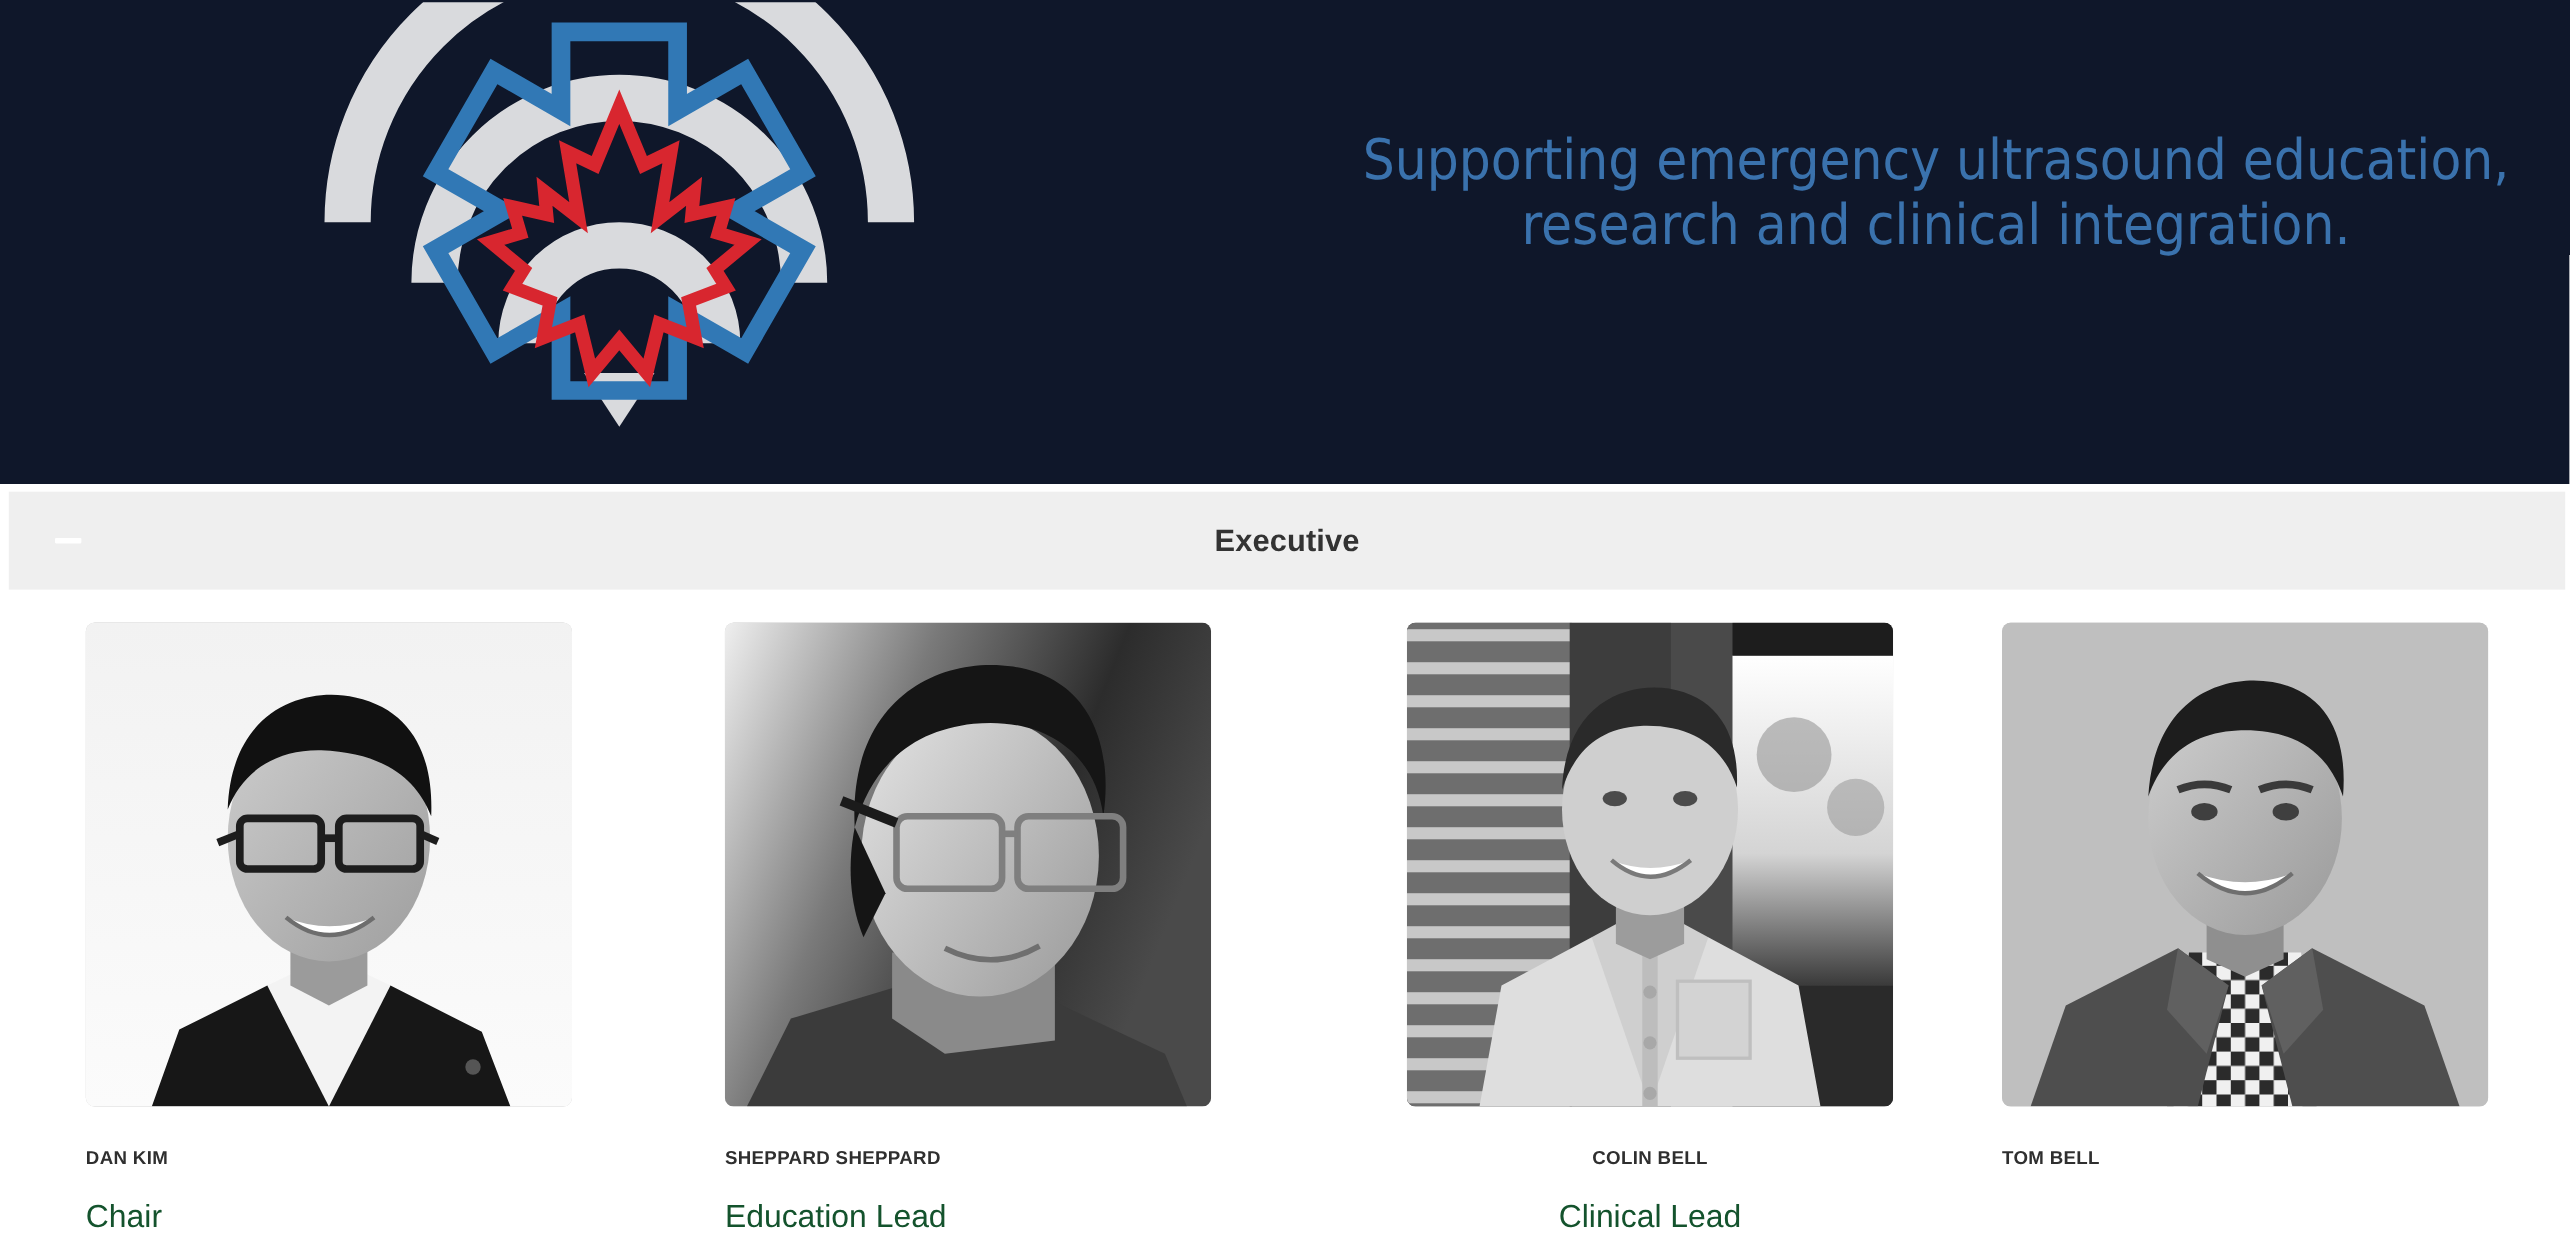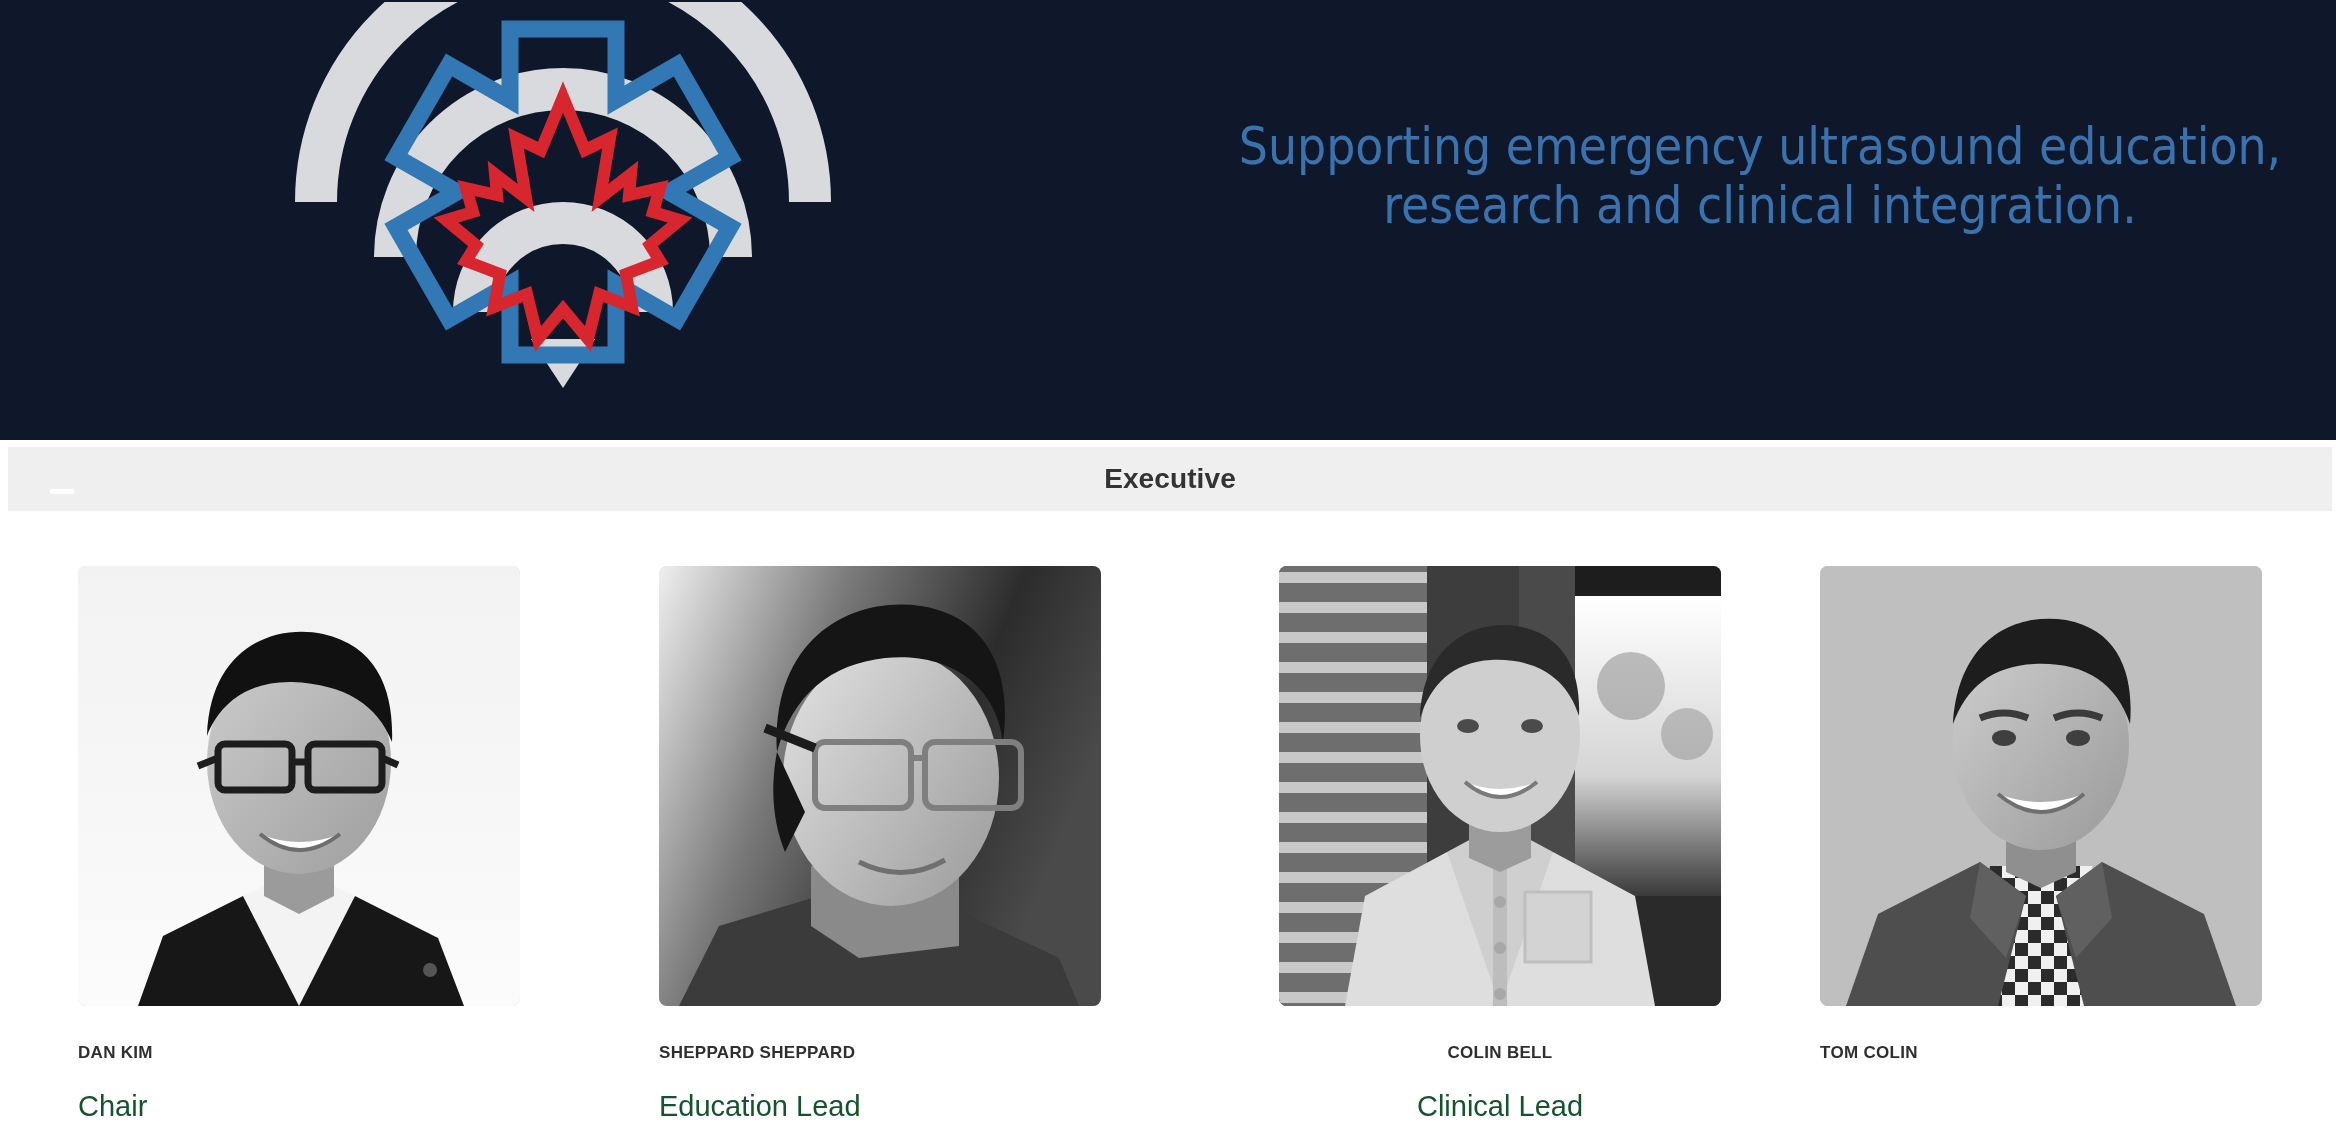--- a/index.html
+++ b/index.html
@@ -47,21 +47,21 @@
     letter-spacing: 0px;
   }
   .tagline .line2 { display: block; }
 
   
   .section-bar {
     position: absolute;
     left: 8px;
     top: 447px;
     width: 2324px;
-    height: 64px;
+    height: 89px;
     background: #efefef;
     display: flex;
     align-items: center;
     justify-content: center;
   }
   .collapse-dash {
     position: absolute;
     left: 42px;
     top: 42px;
     width: 24px;
@@ -340,18 +340,18 @@
           <path d="M 160 152 Q 184 142 208 152" fill="none" stroke="#3a3a3a" stroke-width="7"></path>
           <path d="M 234 152 Q 258 142 282 152" fill="none" stroke="#3a3a3a" stroke-width="7"></path>
 
           <ellipse cx="184" cy="172" rx="12" ry="8" fill="#3f3f3f"></ellipse>
           <ellipse cx="258" cy="172" rx="12" ry="8" fill="#3f3f3f"></ellipse>
 
           <path d="M 178 228 Q 221 262 264 228 Q 221 244 178 228 Z" fill="#ffffff"></path>
           <path d="M 178 228 Q 221 264 264 228" fill="none" stroke="#6f6f6f" stroke-width="4"></path>
         </svg>
       </div>
-      <div class="person-name">TOM COLIN</div>
+      <div class="person-name">TOM BELL</div>
     </div>
 
   </div>
 
 </div>
 
 </body></html>

